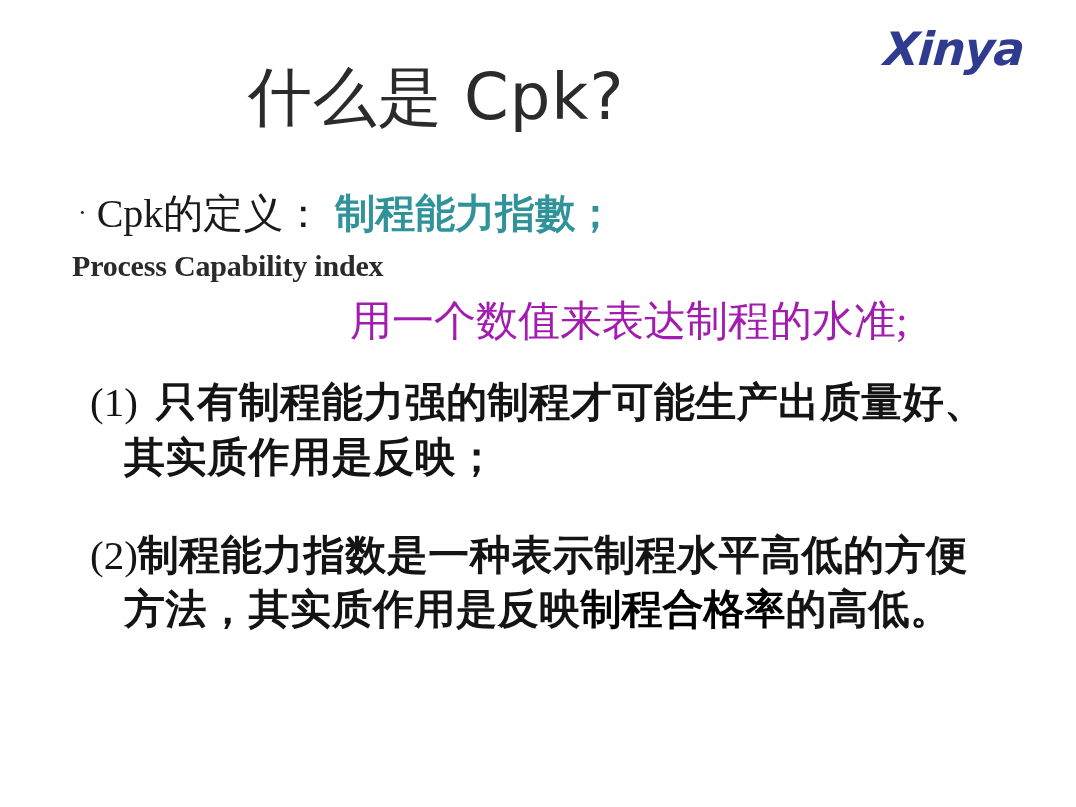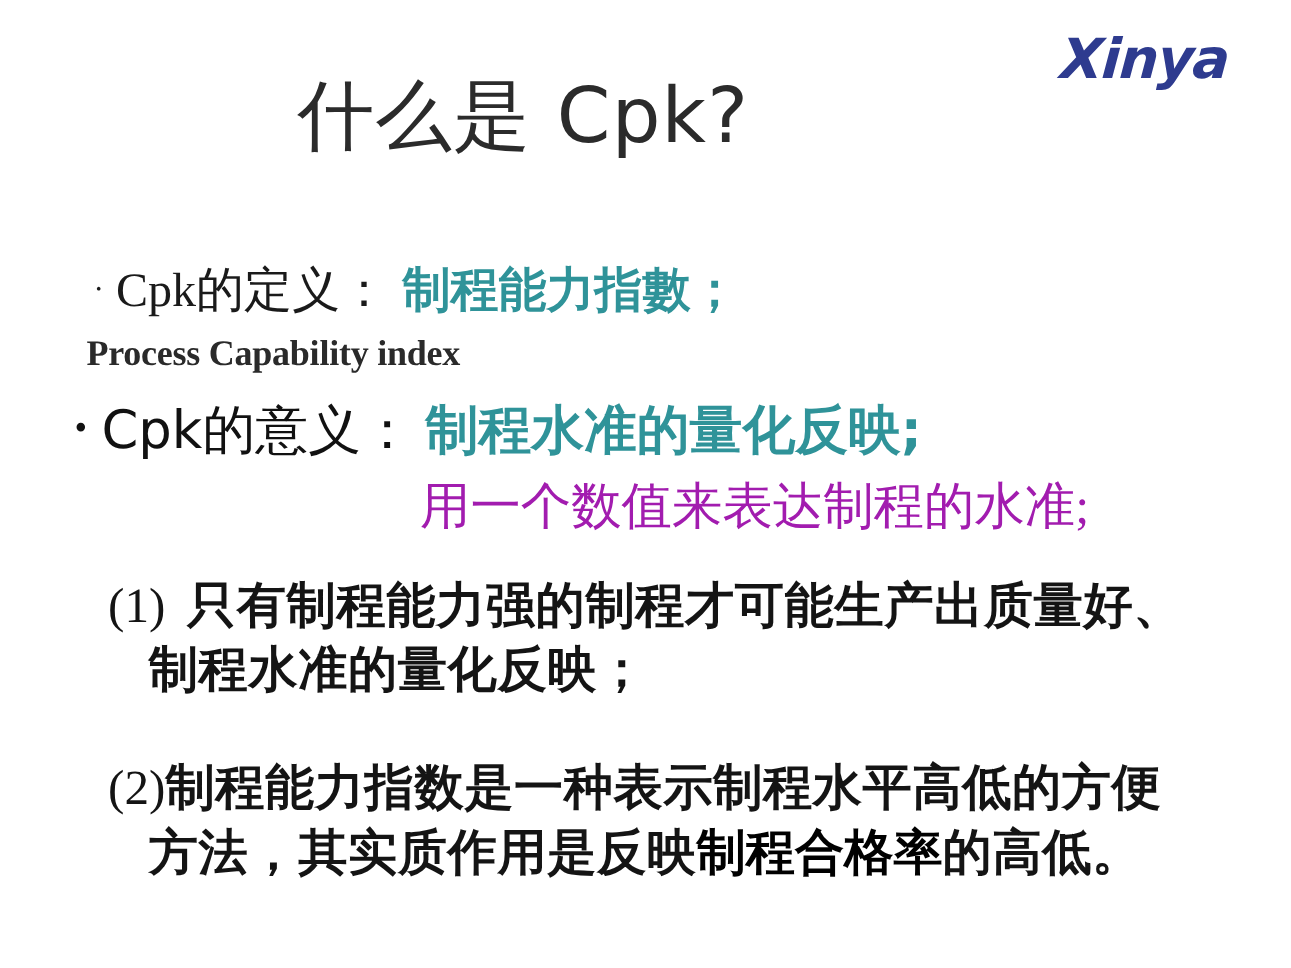--- a/index.html
+++ b/index.html
@@ -54,21 +54,21 @@
   }
 
   
   .body-block {
     position: absolute;
     top: 190px;
     left: 0;
     width: 1076px;
   }
 
-  .line { white-space: nowrap; margin-top: 28px; }
+  .line { white-space: nowrap; }
 
   
   .bullet-row-1 {
     padding-left: 78px;
     font-size: 40px;
     line-height: 1.18;
     color: #1a1a1a;
   }
   .bullet-row-1 .dot {
     font-size: 26px;
@@ -177,29 +177,26 @@
 </div>
 
 <div class="body-block">
 
   <div class="line bullet-row-1">
     <span class="dot">·</span><span class="lead-en">Cpk</span><span class="lead-cn">的定义：</span><span class="hl">制程能力指數；</span>
   </div>
 
   <div class="line sub-en">Process Capability index</div>
 
-  <div class="line bullet-row-2">
-    <span class="dot">•</span><span class="lead-en">Cpk</span><span class="lead-cn">的意义：</span><span class="hl">制程水准的量化反映;</span>
-  </div>
 
   <div class="line cont-line">用一个数值来表达制程的水准;</div>
 
   <div class="numbered">
     <span class="num">(1)</span><span class="gap"></span><span class="strong-cn">只有制程能力强的制程才可能生产出质量好、</span>
-    <span class="l2 strong-cn">制程水准的量化反映；</span>
+    <span class="l2 strong-cn">其实质作用是反映；</span>
   </div>
 
   <div class="numbered second">
     <span class="num">(2)</span><span class="strong-cn">制程能力指数是一种表示制程水平高低的方便</span>
     <span class="l2"><span class="strong-cn">方法，其实质作用是反映</span><span class="hl-green">制程合格率</span><span class="strong-cn">的高低。</span></span>
   </div>
 
 </div>
 
 </body></html>

